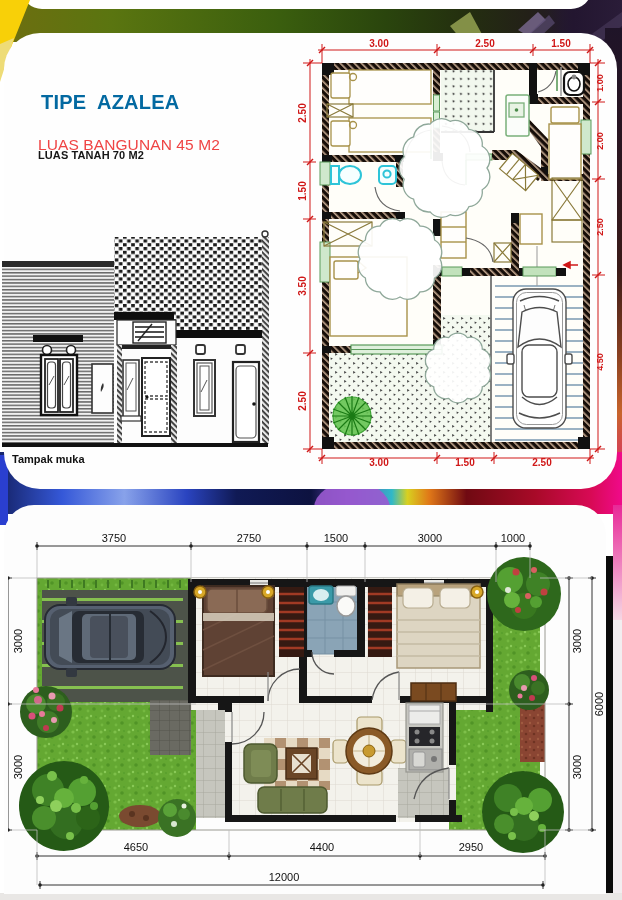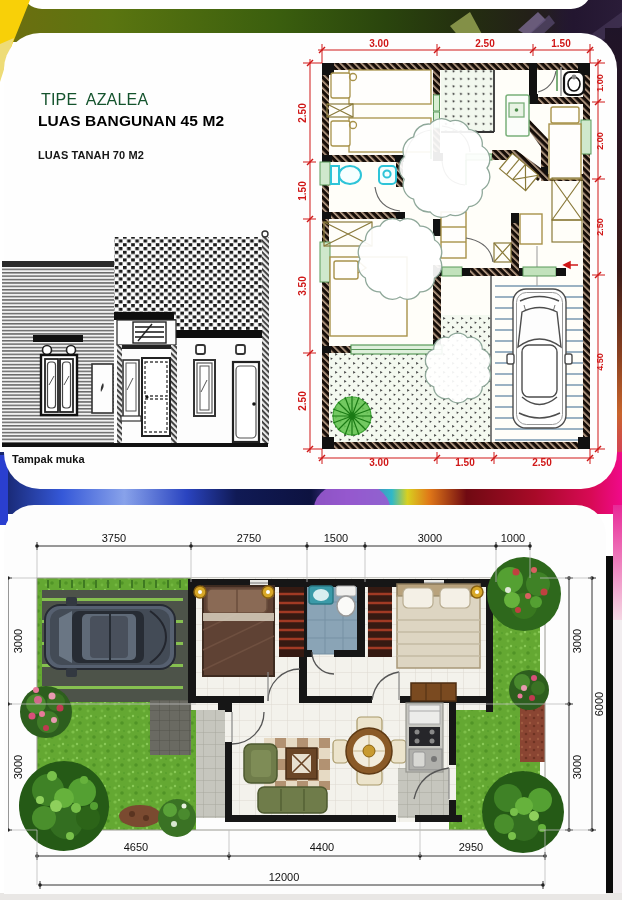--- a/index.html
+++ b/index.html
@@ -84,22 +84,22 @@
   <rect x="613" y="505" width="9" height="115" fill="url(#pinkfade)"></rect>
   <rect x="613" y="620" width="9" height="280" fill="#f2eef0"></rect>
 
   <rect x="0" y="893" width="622" height="7" fill="#e8e6e4"></rect>
 </svg>
 
 <div class="abs" style="left:4px;top:33px;width:613px;height:456px;background:#fefefe;border-radius:36px"></div>
 
 <div class="abs" style="left:4px;top:505px;width:602px;height:395px;background:#fdfdfd;border-radius:30px 30px 0 0"></div>
 
-<div class="abs" style="left:41px;top:91px;font-size:16px;font-weight:normal;color:#14532d;letter-spacing:0.2px">TIPE&nbsp; AZALEA</div>
-<div class="abs" style="left:38px;top:112px;font-size:15.5px;font-weight:bold;color:#000000;letter-spacing:0.1px">LUAS BANGUNAN 45 M2</div>
+<div class="abs" style="left:41px;top:91px;font-size:20px;font-weight:bold;color:#0369a1;letter-spacing:0.2px">TIPE&nbsp; AZALEA</div>
+<div class="abs" style="left:38px;top:136px;font-size:15.5px;font-weight:normal;color:#ef4444;letter-spacing:0.1px">LUAS BANGUNAN 45 M2</div>
 <div class="abs" style="left:38px;top:149px;font-size:11px;font-weight:bold;color:#161616;letter-spacing:0.1px">LUAS TANAH 70 M2</div>
 
 <svg id="elev" class="abs" style="left:0;top:225px" width="280" height="245" viewBox="0 225 280 245">
   <defs>
     <pattern id="hstripe" width="4" height="3.4" patternUnits="userSpaceOnUse">
       <rect width="4" height="3.4" fill="#f2f2f2"></rect>
       <rect width="4" height="1.5" y="0" fill="#686868"></rect>
     </pattern>
     <pattern id="brick" width="8.2" height="7.6" patternUnits="userSpaceOnUse">
       <rect width="8.2" height="7.6" fill="#fdfdfd"></rect>

